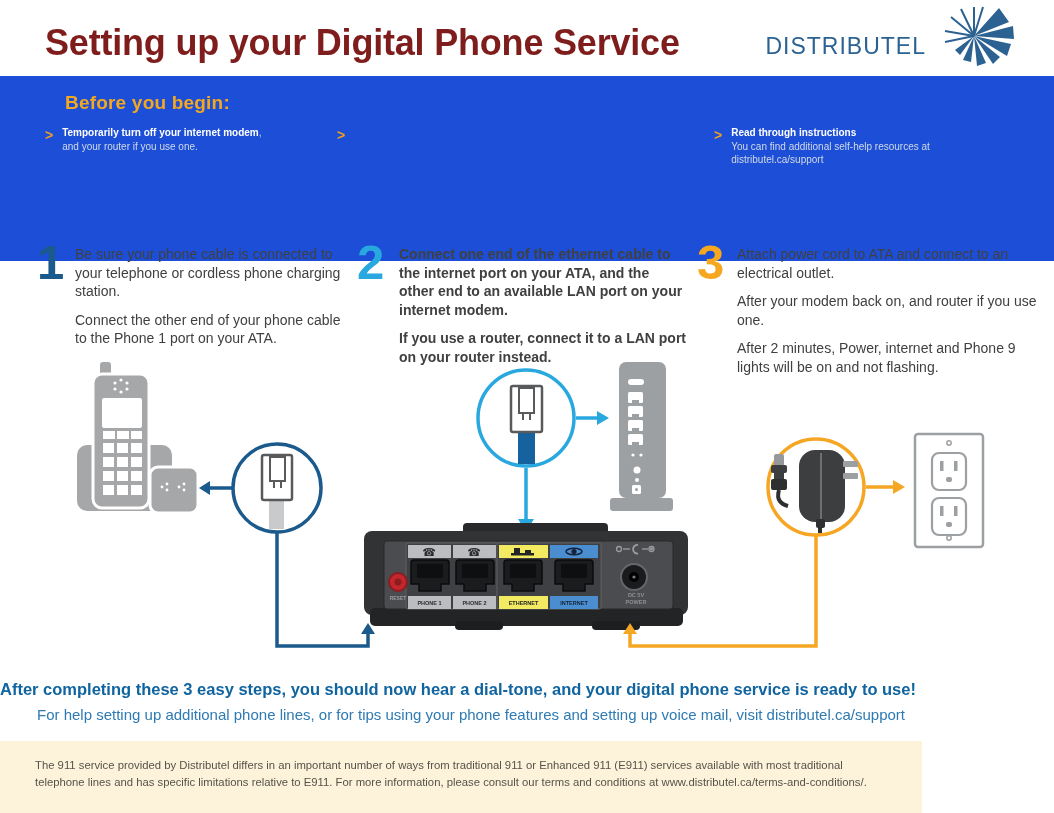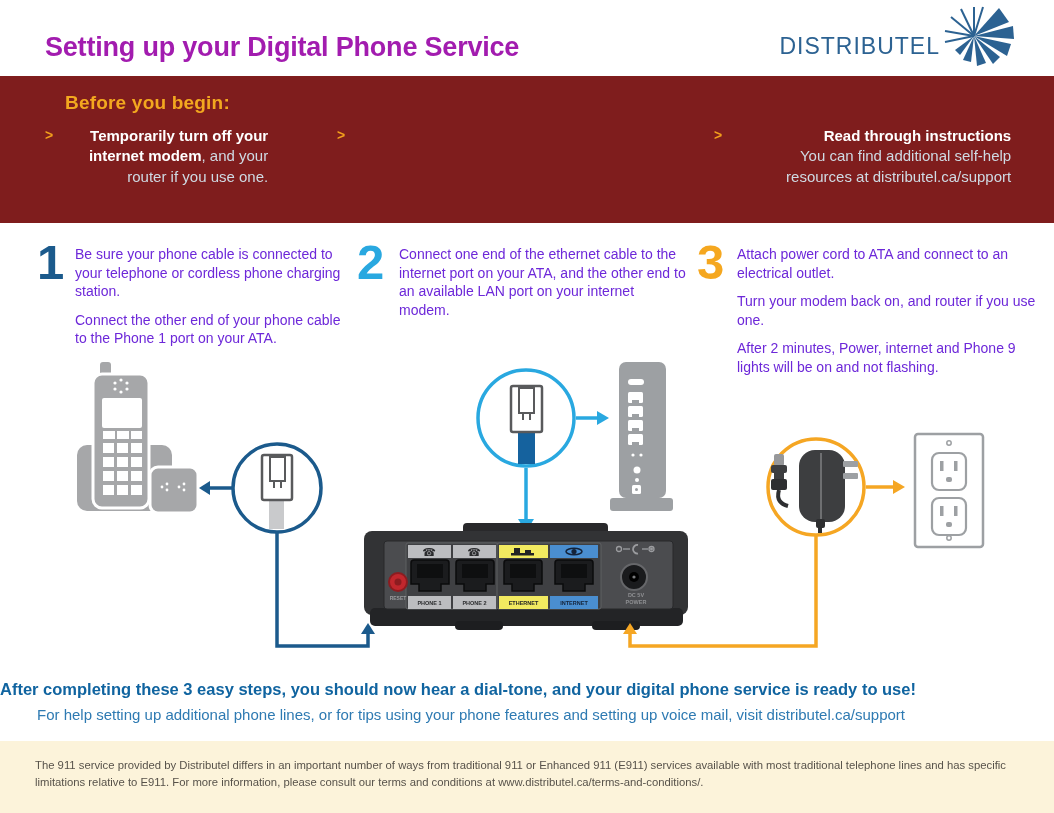--- a/index.html
+++ b/index.html
@@ -2,54 +2,54 @@
 <html><head>
 <meta charset="utf-8">
 <style>
   html,body{margin:0;padding:0;background:#ffffff;}
   .canvas{
     position:relative;width:1054px;height:813px;overflow:hidden;
     font-family:"Liberation Sans",sans-serif;background:#ffffff;
   }
   
   .hdr-title{
-    position:absolute;left:45px;top:32px;
-    font-size:27px;font-weight:800;letter-spacing:-0.2px;color:#a21caf;
+    position:absolute;left:45px;top:22px;
+    font-size:36px;font-weight:800;letter-spacing:-0.2px;color:#7f1d1d;
   }
   .logo{position:absolute;right:14px;top:4px;display:flex;align-items:center;}
-  .logo-text{font-size:23px;font-weight:500;letter-spacing:1px;color:#2c6292;margin-right:0;margin-top:18px;}
-  
-  .banner{position:absolute;left:0;top:76px;width:1054px;height:147px;background:#7f1d1d;text-align:right;}
+  .logo-text{font-size:23px;font-weight:500;letter-spacing:1px;color:#2c6292;margin-right:14px;margin-top:18px;}
+  
+  .banner{position:absolute;left:0;top:76px;width:1054px;height:185px;background:#1d4ed8;}
   .byb-heading{position:absolute;left:65px;top:16px;font-size:19px;font-weight:800;color:#f3a81f;letter-spacing:0.2px;}
   .byb-col{position:absolute;top:50px;display:flex;}
   .byb-col .chev{color:#f3a01c;font-weight:800;font-size:14px;margin-right:9px;line-height:1.35;}
-  .byb-body{font-size:15px;line-height:1.35;color:#cfdae3;}
+  .byb-body{font-size:10px;line-height:1.35;color:#cfdae3;}
   .byb-body b{color:#ffffff;font-weight:800;}
   .byb-bullets{list-style:none;margin:2px 0 0 0;padding:0;}
   .byb-bullets li{position:relative;padding-left:17px;margin-top:3px;color:#d5dfe8;}
   .byb-bullets li .dot{position:absolute;left:0;top:5px;width:8px;height:8px;border-radius:50%;background:#f5a623;}
   
   .step-num{position:absolute;top:238px;font-size:49px;font-weight:800;line-height:1;}
   .num1{left:37px;color:#1b5a8c;}
   .num2{left:357px;color:#29a8e0;}
   .num3{left:697px;color:#f5a71f;}
-  .step-text{position:absolute;top:245px;font-size:14px;line-height:1.33;color:#6d28d9;}
+  .step-text{position:absolute;top:245px;font-size:14px;line-height:1.33;color:#404040;}
   .st1{left:75px;width:278px;}
-  .st2{left:399px;width:288px;}
+  .st2{left:399px;width:288px;font-weight:bold;}
   .st3{left:737px;width:300px;}
   .step-text p{margin:0 0 10px 0;}
   
   .diagram{position:absolute;left:0;top:345px;}
   
   .completion-bold{position:absolute;left:0;top:680px;width:1054px;
     font-size:16.5px;font-weight:800;color:#1064a0;}
   .completion-sub{position:absolute;left:0;top:706px;width:942px;text-align:center;
     font-size:15px;color:#2e7ab2;}
   
-  .footer{position:absolute;left:0;top:741px;width:1054px;height:72px;background:#fcf3da;}
+  .footer{position:absolute;left:0;top:741px;width:922px;height:72px;background:#fcf3da;}
   .footer p{margin:16px 35px 0 35px;font-size:11.3px;line-height:1.5;color:#57524a;}
 </style>
 </head>
 <body>
 
 <div class="canvas">
 
   <div class="hdr-title">Setting up your Digital Phone Service</div>
   <div class="logo">
     <span class="logo-text">DISTRIBUTEL</span>
@@ -99,26 +99,27 @@
 
   <div class="step-num num1">1</div>
   <div class="step-text st1">
     <p>Be sure your phone cable is connected to your telephone or cordless phone charging station.</p>
     <p>Connect the other end of your phone cable to the Phone 1 port on your ATA.</p>
   </div>
 
   <div class="step-num num2">2</div>
   <div class="step-text st2">
     <p>Connect one end of the ethernet cable to the internet port on your ATA, and the other end to an available LAN port on your internet modem.</p>
+    <p>If you use a router, connect it to a LAN port on your router instead.</p>
   </div>
 
   <div class="step-num num3">3</div>
   <div class="step-text st3">
     <p>Attach power cord to ATA and connect to an electrical outlet.</p>
-    <p>Turn your modem back on, and router if you use one.</p>
+    <p>After your modem back on, and router if you use one.</p>
     <p>After 2 minutes, Power, internet and Phone 9 lights will be on and not flashing.</p>
   </div>
 
   <svg class="diagram" width="1054" height="330" viewBox="0 345 1054 330">
     <defs>
       <g id="rj45-port">
         <path d="M0,24 V3 a3,3 0 0 1 3,-3 h32 a3,3 0 0 1 3,3 v21 h-8 v7 h-22 v-7 z" fill="#1b1c1e" stroke="#0b0b0c" stroke-width="1.5"></path>
         <rect x="6" y="4" width="26" height="14" fill="#0e0f10"></rect>
       </g>
     </defs>

